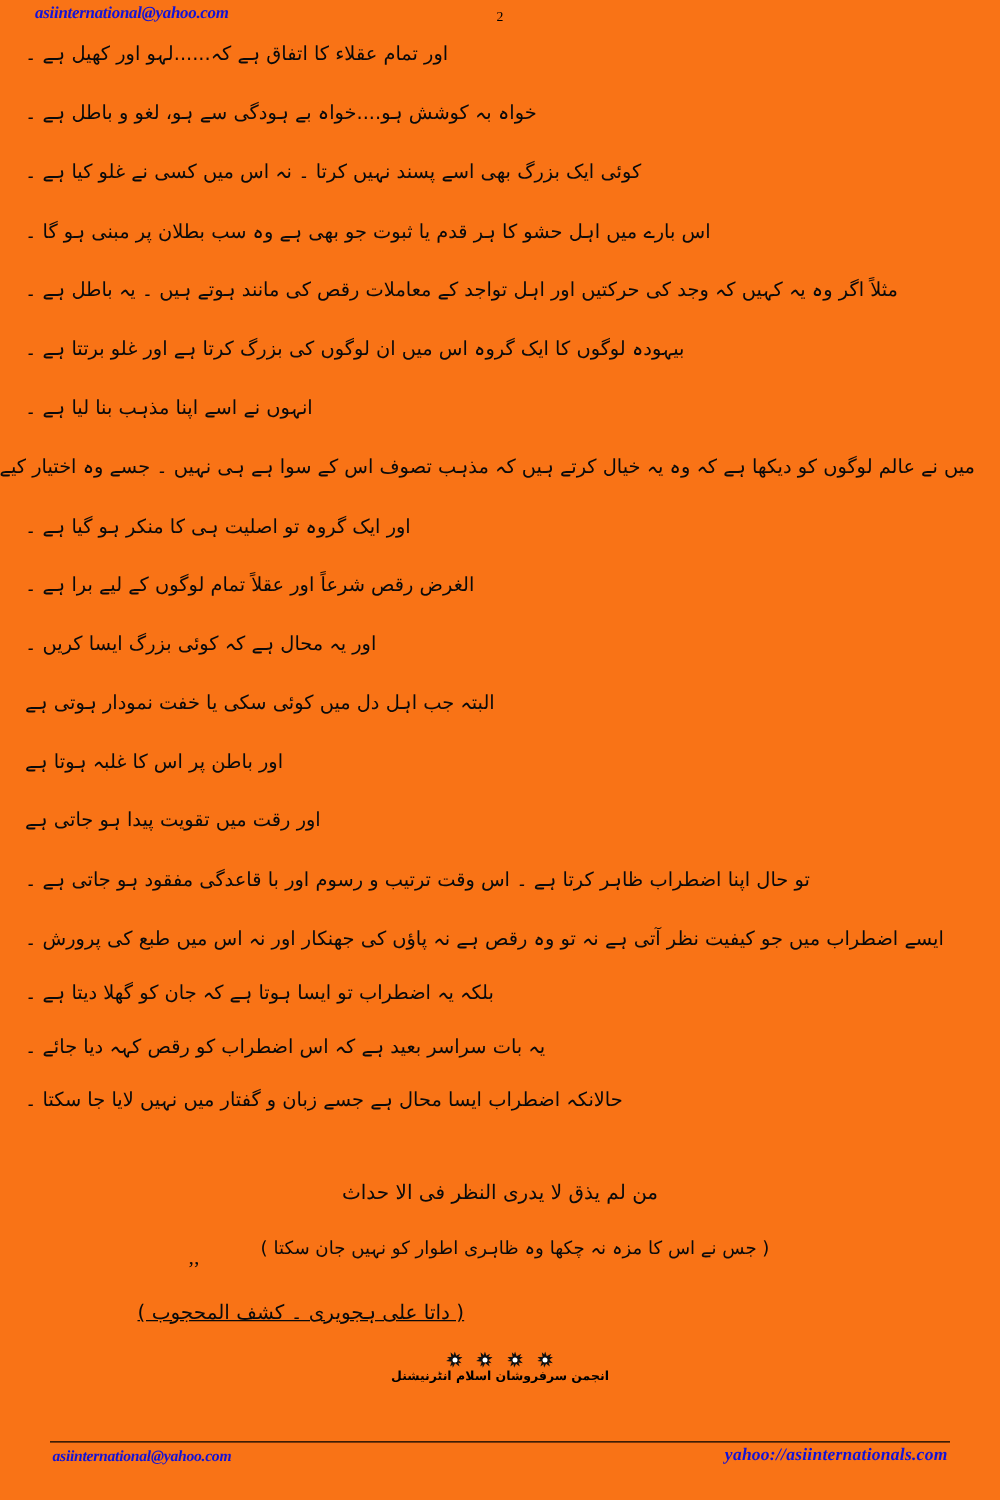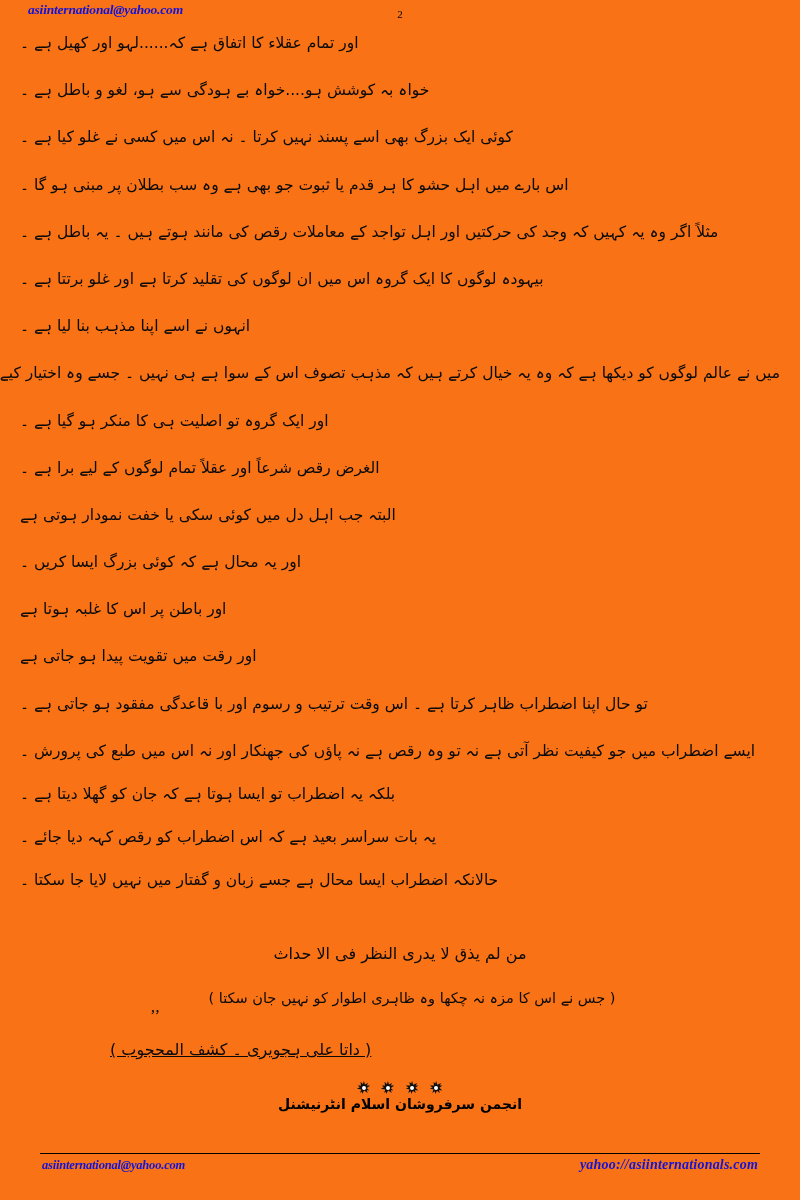--- a/index.html
+++ b/index.html
@@ -169,21 +169,21 @@
 
   .org-name {
     position: absolute;
     left: 0;
     top: 1096px;
     width: 800px;
     text-align: center;
     direction: rtl;
     font-family: "DejaVu Sans", sans-serif;
     font-weight: bold;
-    font-size: 14px;
+    font-size: 10px;
     color: #000000;
     white-space: nowrap;
   }
 
   
   .footer-rule {
     position: absolute;
     left: 40px;
     top: 1153px;
     width: 720px;
@@ -231,27 +231,27 @@
     <div class="header-email">asiinternational@yahoo.com</div>
     <div class="header-pageno">2</div>
   </div>
 
   <div class="body-text">
     <div class="line">اور تمام عقلاء کا اتفاق ہے کہ......لہو اور کھیل ہے ۔</div>
     <div class="line">خواہ بہ کوشش ہو....خواہ بے ہودگی سے ہو، لغو و باطل ہے ۔</div>
     <div class="line">کوئی ایک بزرگ بھی اسے پسند نہیں کرتا ۔ نہ اس میں کسی نے غلو کیا ہے ۔</div>
     <div class="line">اس بارے میں اہل حشو کا ہر قدم یا ثبوت جو بھی ہے وہ سب بطلان پر مبنی ہو گا ۔</div>
     <div class="line">مثلاً اگر وہ یہ کہیں کہ وجد کی حرکتیں اور اہل تواجد کے معاملات رقص کی مانند ہوتے ہیں ۔ یہ باطل ہے ۔</div>
-    <div class="line">بیہودہ لوگوں کا ایک گروہ اس میں ان لوگوں کی تقلید کرتا ہے اور غلو برتتا ہے ۔</div>
+    <div class="line">بیہودہ لوگوں کا ایک گروہ اس میں ان لوگوں کی بزرگ کرتا ہے اور غلو برتتا ہے ۔</div>
     <div class="line">انہوں نے اسے اپنا مذہب بنا لیا ہے ۔</div>
     <div class="line">میں نے عالم لوگوں کو دیکھا ہے کہ وہ یہ خیال کرتے ہیں کہ مذہب تصوف اس کے سوا ہے ہی نہیں ۔ جسے وہ اختیار کیے ہوئے ہیں ۔</div>
     <div class="line">اور ایک گروہ تو اصلیت ہی کا منکر ہو گیا ہے ۔</div>
     <div class="line">الغرض رقص شرعاً اور عقلاً تمام لوگوں کے لیے برا ہے ۔</div>
+    <div class="line">اور یہ محال ہے کہ کوئی بزرگ ایسا کریں ۔</div>
     <div class="line">البتہ جب اہل دل میں کوئی سکی یا خفت نمودار ہوتی ہے</div>
-    <div class="line">اور یہ محال ہے کہ کوئی بزرگ ایسا کریں ۔</div>
     <div class="line">اور باطن پر اس کا غلبہ ہوتا ہے</div>
     <div class="line">اور رقت میں تقویت پیدا ہو جاتی ہے</div>
     <div class="line">تو حال اپنا اضطراب ظاہر کرتا ہے ۔ اس وقت ترتیب و رسوم اور با قاعدگی مفقود ہو جاتی ہے ۔</div>
     <div class="line tight">ایسے اضطراب میں جو کیفیت نظر آتی ہے نہ تو وہ رقص ہے نہ پاؤں کی جھنکار اور نہ اس میں طبع کی پرورش ۔</div>
     <div class="line tight">بلکہ یہ اضطراب تو ایسا ہوتا ہے کہ جان کو گھلا دیتا ہے ۔</div>
     <div class="line tight">یہ بات سراسر بعید ہے کہ اس اضطراب کو رقص کہہ دیا جائے ۔</div>
     <div class="line tight">حالانکہ اضطراب ایسا محال ہے جسے زبان و گفتار میں نہیں لایا جا سکتا ۔</div>
   </div>
 
   <div class="arabic-quote">من لم يذق لا يدرى النظر فى الا حداث</div>

